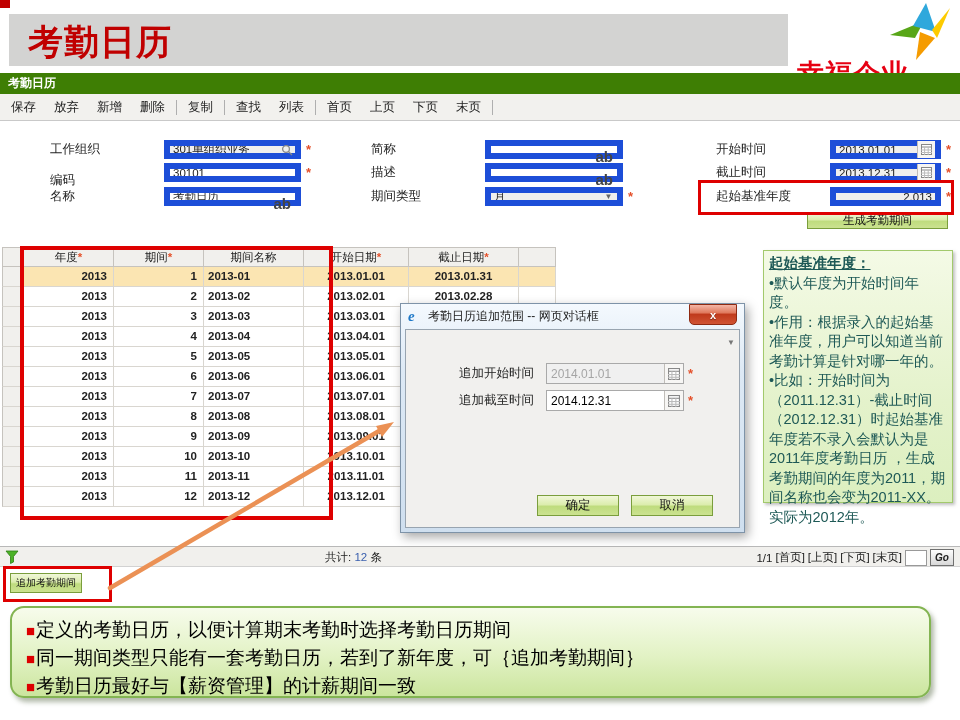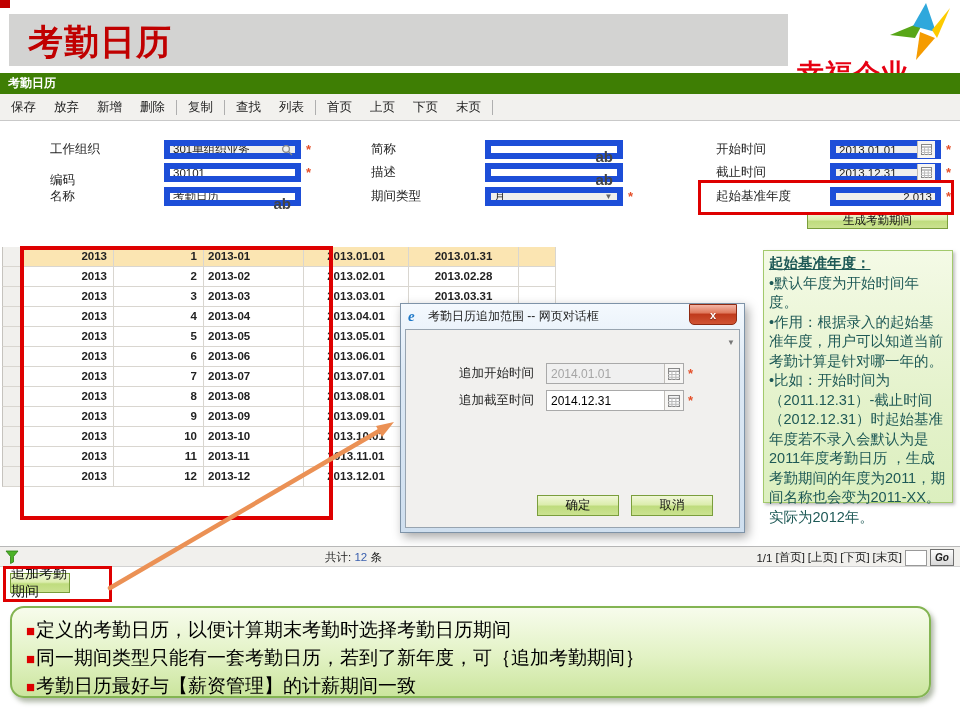--- a/index.html
+++ b/index.html
@@ -85,21 +85,21 @@
   
   .side-note{position:absolute;left:763px;top:250px;width:190px;height:253px;background:linear-gradient(180deg,#F4FAE6 0%,#E4F2CB 60%,#DCEFBF 100%);border:1px solid #A2C96C;box-shadow:2px 2px 3px rgba(140,140,140,.55);box-sizing:border-box;padding:3px 5px;font-size:14.5px;line-height:19.5px;color:#1E5956;z-index:5;}
   .side-title{font-weight:bold;text-decoration:underline;}
   .side-line{text-indent:0;}
 
   
   .bottom-note{position:absolute;left:10px;top:606px;width:921px;height:92px;border-radius:14px;background:linear-gradient(180deg,#F7FCEC 0%,#E2F2C4 55%,#CBE59E 100%);border:2px solid #83B452;box-shadow:3px 4px 5px rgba(60,80,40,.40);box-sizing:border-box;padding:8px 14px;z-index:10;}
   .bn-line{font-size:19px;line-height:27px;color:#000;white-space:nowrap;}
   .bn-bullet{color:#DD0000;font-size:15px;margin-right:1px;}
 
-  .append-btn{position:absolute;left:10px;top:573px;width:60px;height:20px;font-size:14px;z-index:20;}
+  .append-btn{position:absolute;left:10px;top:573px;width:72px;height:20px;font-size:10px;z-index:20;}
 </style>
 </head>
 <body>
 
 <div id="slide">
 
   <div class="corner-red"></div>
   <div class="header-gray">
     <div class="page-title">考勤日历</div>
   </div>
@@ -212,20 +212,29 @@
 
   <div class="f-label" style="left:716px;top:187px;">起始基准年度</div>
   <div class="input-wrap readonly" style="left:830px;top:187px;width:111px;">
     <input type="text" class="num" readonly="" value="2,013" style="">
   </div>
   <span class="req" style="left:946px;top:187px;">*</span>
 
   <div class="btn-green" style="position:absolute;left:807px;top:212px;width:141px;height:17px;">生成考勤期间</div>
 
   <div class="grid" id="grid">
+      <div class="g-row g-head">
+        <div class="g-cell c0"></div>
+        <div class="g-cell c1"><span>年度</span><span class="h-req">*</span></div>
+        <div class="g-cell c2"><span>期间</span><span class="h-req">*</span></div>
+        <div class="g-cell c3"><span>期间名称</span></div>
+        <div class="g-cell c4"><span>开始日期</span><span class="h-req">*</span></div>
+        <div class="g-cell c5"><span>截止日期</span><span class="h-req">*</span></div>
+        <div class="g-cell c6"></div>
+      </div>
       <div class="g-row selected">
         <div class="g-cell c0 sel"></div>
         <div class="g-cell c1">2013</div>
         <div class="g-cell c2">1</div>
         <div class="g-cell c3">2013-01</div>
         <div class="g-cell c4">2013.01.01</div>
         <div class="g-cell c5">2013.01.31</div>
         <div class="g-cell c6"></div>
       </div>
       <div class="g-row">

